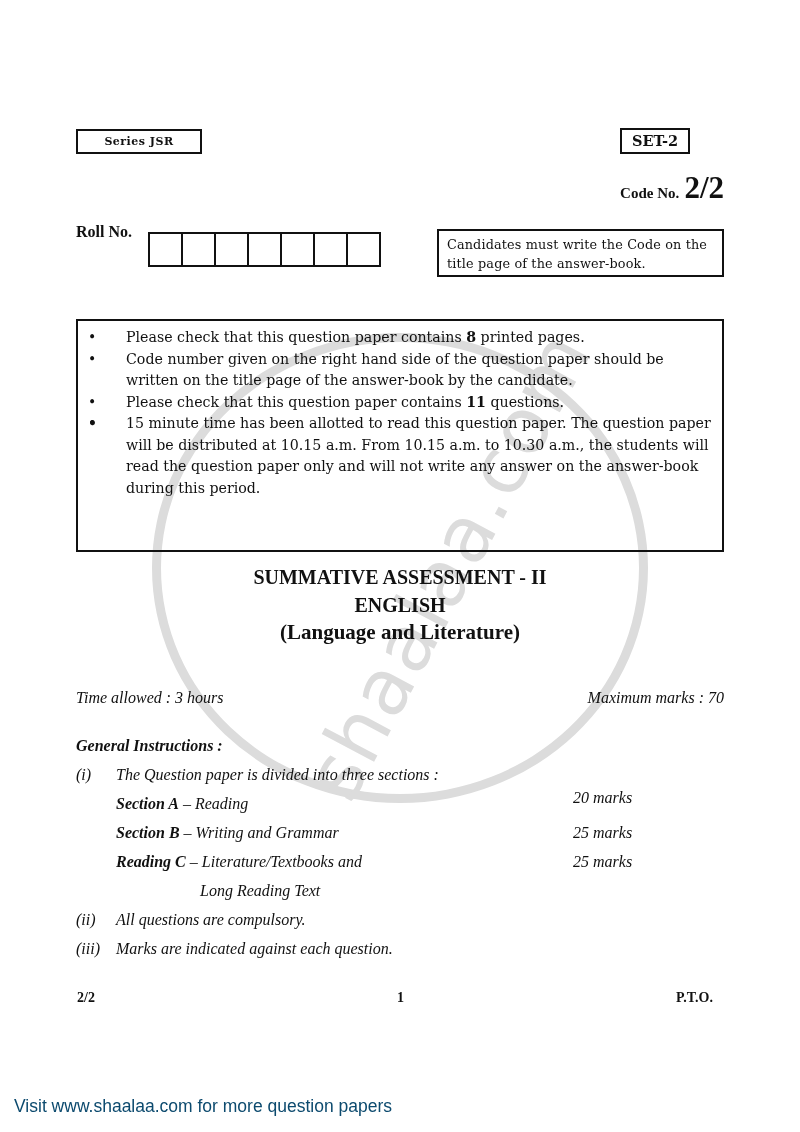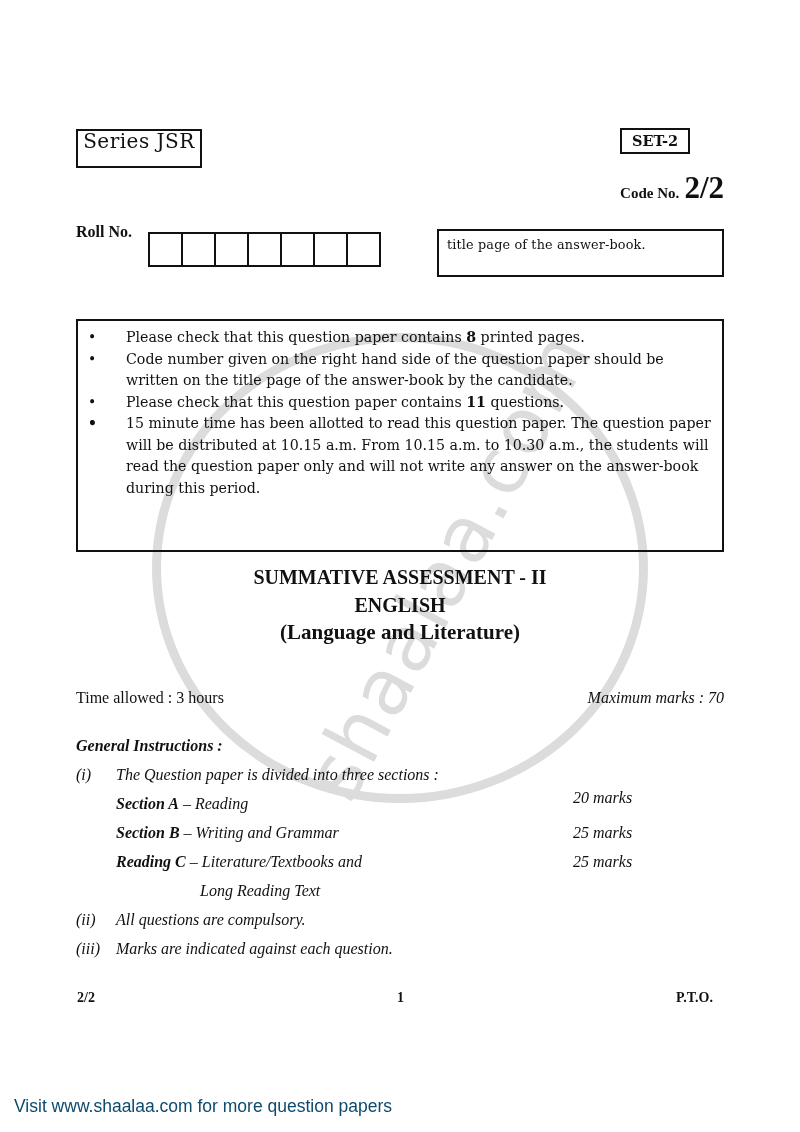--- a/index.html
+++ b/index.html
@@ -9,22 +9,22 @@
   .boxed { border: 2px solid #111; box-sizing: border-box; }
 
   .watermark-circle { left: 152px; top: 333px; width: 496px; height: 470px;
     border: 9px solid #dcdcdc; border-radius: 50%; box-sizing: border-box; z-index: 0; }
   .watermark-text { left: 190px; top: 520px; font-family: "DejaVu Sans", sans-serif;
     font-size: 78px; color: #dcdcdc; transform: rotate(-62deg); transform-origin: center;
     white-space: nowrap; z-index: 0; letter-spacing: 2px; }
 
   .layer { position: absolute; z-index: 1; }
 
-  .series { left: 76px; top: 129px; width: 126px; height: 39px; font-weight: normal;
-    font-size: 20px; text-align: center; line-height: 21px; letter-spacing: 0.5px; }
+  .series { left: 76px; top: 129px; width: 126px; height: 25px; font-weight: bold;
+    font-size: 11px; text-align: center; line-height: 21px; letter-spacing: 0.5px; }
   .set { left: 620px; top: 128px; width: 70px; height: 26px; font-weight: bold;
     font-size: 14.5px; text-align: center; line-height: 22px; }
   .code { right: 76px; top: 170px; text-align: right; white-space: nowrap; }
   .code .lbl { font-family: "Liberation Serif", serif; font-weight: bold; font-size: 15px; }
   .code .val { font-family: "Liberation Serif", serif; font-weight: bold; font-size: 31px; }
 
   .roll-label { left: 76px; top: 223px; font-family: "Liberation Serif", serif; font-weight: bold; font-size: 16px; }
   .roll-boxes { left: 148px; top: 232px; display: flex; border: 2px solid #111; }
   .roll-cell { width: 31px; height: 31px; border-right: 2px solid #111; }
   .roll-cell:last-child { border-right: none; }
@@ -33,21 +33,21 @@
     font-size: 12.8px; line-height: 19px; letter-spacing: 0.15px; }
 
   .instr { left: 76px; top: 319px; width: 648px; height: 233px; padding: 6px 8px 0 0; }
   .instr ul { list-style: none; margin: 0; padding: 0; }
   .instr li { position: relative; padding-left: 48px; font-size: 14.2px; line-height: 21.5px; }
   .instr li .bullet { position: absolute; left: 10px; top: 0; font-size: 14px; }
   .instr li.bold { font-weight: bold; }
 
   .title { left: 0; width: 800px; text-align: center; font-family: "Liberation Serif", serif; font-weight: bold; font-size: 20px; }
 
-  .time { left: 76px; top: 689px; font-family: "Liberation Serif", serif; font-size: 16px; }
+  .time { left: 76px; top: 689px; font-family: "Liberation Serif", serif; font-style: italic; font-size: 16px; }
   .maxm { right: 76px; top: 689px; font-family: "Liberation Serif", serif; font-style: italic; font-size: 16px; }
 
   .gi-head { left: 76px; top: 737px; font-family: "Liberation Serif", serif; font-style: italic; font-weight: bold; font-size: 16px; }
   .it { font-family: "Liberation Serif", serif; font-style: italic; font-size: 16px; }
   .roman { left: 76px; }
   .txt { left: 116px; }
   .marks { left: 573px; }
 
   .footer { font-family: "Liberation Serif", serif; font-weight: bold; font-size: 14px; top: 990px; }
   .visit { left: 14px; top: 1096px; font-family: "Liberation Sans", sans-serif; font-size: 17.5px; color: #0c4a6e; }
@@ -70,20 +70,21 @@
   <div class="roll-cell"></div>
   <div class="roll-cell"></div>
   <div class="roll-cell"></div>
   <div class="roll-cell"></div>
   <div class="roll-cell"></div>
   <div class="roll-cell"></div>
   <div class="roll-cell"></div>
 </div>
 
 <div class="layer boxed cand">
+  <div>Candidates must write the Code on the</div>
   <div>title page of the answer-book.</div>
 </div>
 
 <div class="layer boxed instr">
   <ul>
     <li>
       <span class="bullet">•</span>
       <span>Please check that this question paper contains </span><b>8</b><span> printed pages.</span>
     </li>
     <li>

